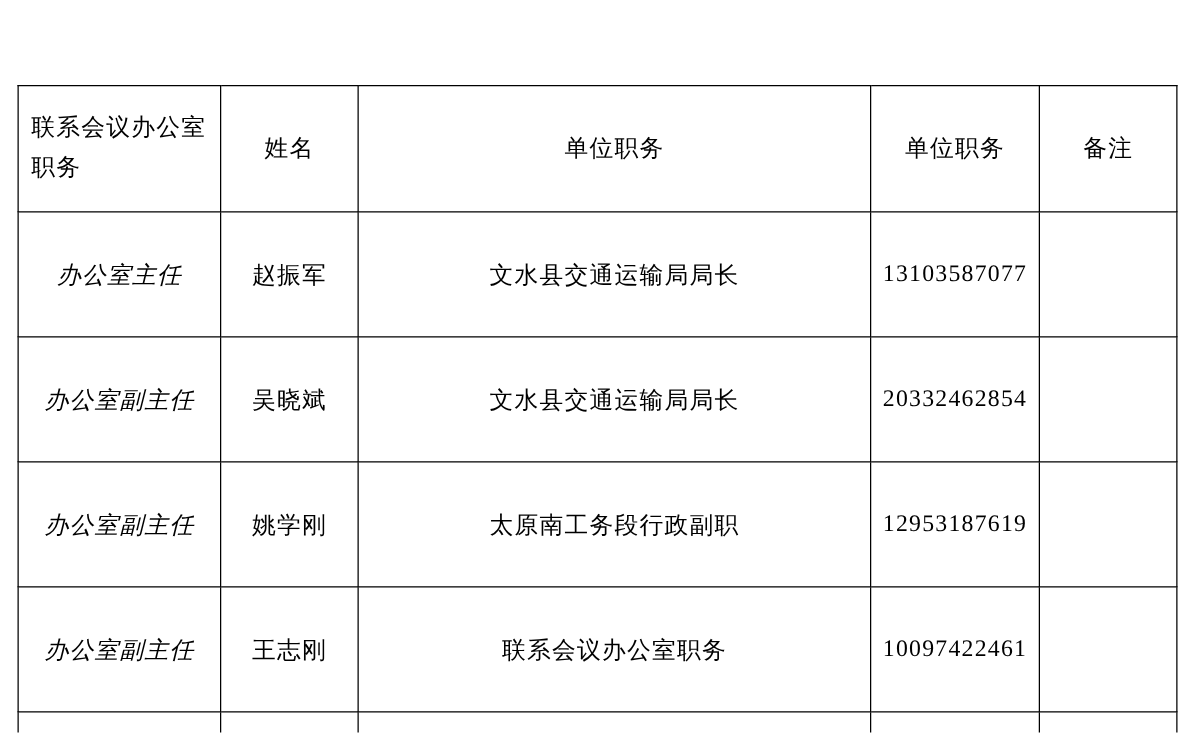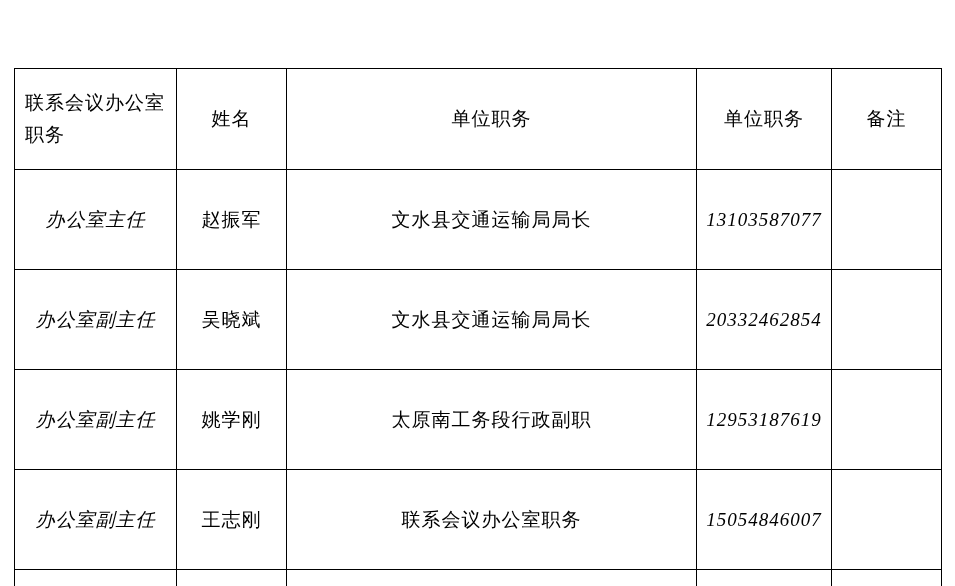--- a/index.html
+++ b/index.html
@@ -69,21 +69,20 @@
   }
   td.cell-role {
     text-align: center;
     font-style: italic;
   }
   td.cell-phone {
     text-align: left;
     padding-left: 10px;
     word-break: break-all;
     line-height: 26px;
-    font-style: italic;
   }
   thead td.head-role {
     text-align: left;
     padding-left: 10px;
     line-height: 32px;
   }
 </style>
 </head>
 <body>
 
@@ -126,21 +125,21 @@
         <td class="cell-role">办公室副主任</td>
         <td>姚学刚</td>
         <td>太原南工务段行政副职</td>
         <td class="cell-phone">12953187619</td>
         <td></td>
       </tr>
       <tr class="data-row">
         <td class="cell-role">办公室副主任</td>
         <td>王志刚</td>
         <td>联系会议办公室职务</td>
-        <td class="cell-phone">15054846007</td>
+        <td class="cell-phone">10097422461</td>
         <td></td>
       </tr>
       <tr class="blank-row">
         <td class="cell-role"></td>
         <td></td>
         <td></td>
         <td class="cell-phone"></td>
         <td></td>
       </tr>
     </tbody>

